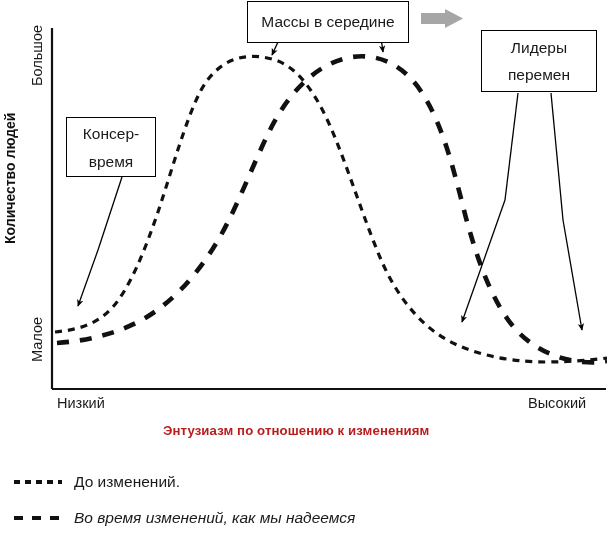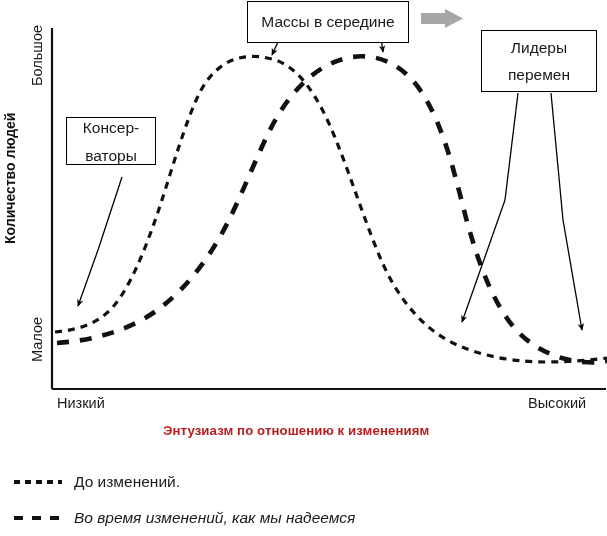--- a/index.html
+++ b/index.html
@@ -89,21 +89,21 @@
     flex-direction: column;
     align-items: center;
     justify-content: center;
     text-align: center;
     white-space: nowrap;
   }
   #callout-conservatives {
     left: 66px;
     top: 117px;
     width: 90px;
-    height: 48px;
+    height: 60px;
     padding-top: 1px;
   }
   #callout-conservatives .ln { display: block; }
   #callout-conservatives .ln1 { margin-bottom: 12px; }
   #callout-masses {
     left: 247px;
     top: 1px;
     width: 162px;
     height: 42px;
   }
@@ -217,21 +217,21 @@
   <div class="tick-label" id="ytick-high">Большое</div>
   <div class="tick-label" id="ytick-low">Малое</div>
   <div id="yaxis-title">Количество людей</div>
 
   <div class="tick-label" id="xtick-low">Низкий</div>
   <div class="tick-label" id="xtick-high">Высокий</div>
   <div id="xaxis-title">Энтузиазм по отношению к изменениям</div>
 
   <div class="callout" id="callout-conservatives">
     <span class="ln ln1">Консер-</span>
-    <span class="ln ln2">ваторы</span>
+    <span class="ln ln2">время</span>
   </div>
 
   <div class="callout" id="callout-masses">
     <span class="ln ln1">Массы в середине</span>
   </div>
 
   <div class="callout" id="callout-leaders">
     <span class="ln ln1">Лидеры</span>
     <span class="ln ln2">перемен</span>
   </div>

